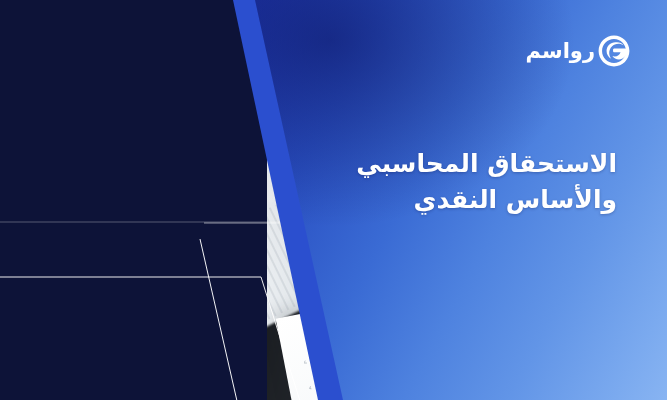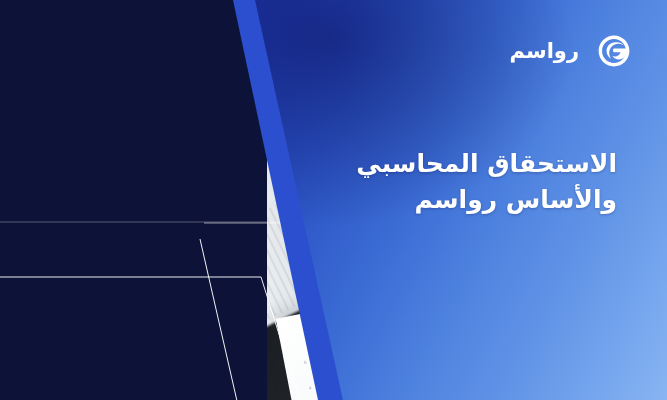--- a/index.html
+++ b/index.html
@@ -125,21 +125,21 @@
   .panel{position:absolute;inset:0;width:667px;height:400px;
     background:linear-gradient(118deg,
       #141F96 0%, #1A2B9E 14%, #2039AE 28%, #2B52C4 44%,
       #3A6BD4 58%, #4E82DF 70%, #6295E7 82%, #7BAAEF 94%, #88B4F2 100%);
     clip-path:polygon(255px 0, 667px 0, 667px 400px, 343px 400px);}
   .panel-sheen{position:absolute;inset:0;width:667px;height:400px;
     background:radial-gradient(ellipse 340px 260px at 330px 40px, rgba(8,14,90,.55), rgba(8,14,90,0) 72%);
     clip-path:polygon(255px 0, 667px 0, 667px 400px, 343px 400px);}
 
   
-  .logo{position:absolute;right:36px;top:34px;display:flex;align-items:center;gap:18px;direction:rtl;}
+  .logo{position:absolute;right:36px;top:34px;display:flex;align-items:center;gap:2px;direction:rtl;}
   .logo-text{color:#fff;font-size:21px;font-weight:700;letter-spacing:0;line-height:1;
     white-space:nowrap;}
   .logo-mark{width:34px;height:34px;flex:none;display:block;}
 
   
   .headline{position:absolute;right:50px;top:146px;width:330px;text-align:right;
     color:#ffffff;font-size:25px;font-weight:700;line-height:1.42;
     letter-spacing:0;direction:rtl;text-shadow:0 1px 3px rgba(10,18,70,.28);}
   .headline .l{display:block;white-space:nowrap;}
 </style>
@@ -276,16 +276,16 @@
       <path fill="#ffffff" d="M32 3C16 3 3 16 3 32s13 29 29 29 29-13 29-29S48 3 32 3zm0 6.5c12.4 0 22.5 10.1 22.5 22.5S44.4 54.5 32 54.5 9.5 44.4 9.5 32 19.6 9.5 32 9.5z"></path>
       <path fill="#ffffff" d="M34.5 15.5c-9.1 0-16.5 7.4-16.5 16.5 0 6.3 3.6 11.8 8.8 14.6-2.4-3-3.8-6.8-3.8-10.9 0-9.6 7.8-17.4 17.4-17.4 3.7 0 7.1 1.1 9.9 3.1-3-3.6-7.5-5.9-12.6-5.9h-3.2z"></path>
       <path fill="#ffffff" d="M47.8 26.6H31.4c-1.2 0-2.2 1-2.2 2.2v2.6c0 1.2 1 2.2 2.2 2.2h13.5c-1.4 5.3-6.2 9.2-12 9.2-2.1 0-4-.5-5.7-1.4 3 4.6 8.2 7.6 14.1 7.6 9.3 0 16.8-7.5 16.8-16.8 0-1.9-.3-3.7-.9-5.4-.2-.7-.8-1.2-1.5-1.2h-7.9z" opacity=".0"></path>
       <path fill="#ffffff" d="M46.8 27.3H32.6c-1.3 0-2.4 1.1-2.4 2.4v2.1c0 1.3 1.1 2.4 2.4 2.4h11.7c-1.4 4.6-5.7 8-10.8 8-1.6 0-3.1-.3-4.5-.9 2.7 3.9 7.2 6.5 12.3 6.5 8.2 0 14.9-6.7 14.9-14.9 0-1.6-.3-3.2-.7-4.6-.3-.6-.9-1-1.6-1h-7.1z"></path>
     </svg>
     <span class="logo-text">رواسم</span>
   </div>
 
   <div class="headline">
     <span class="l">الاستحقاق المحاسبي</span>
-    <span class="l">والأساس رواسم</span>
+    <span class="l">والأساس النقدي</span>
   </div>
 
 </div>
 
 </body></html>

